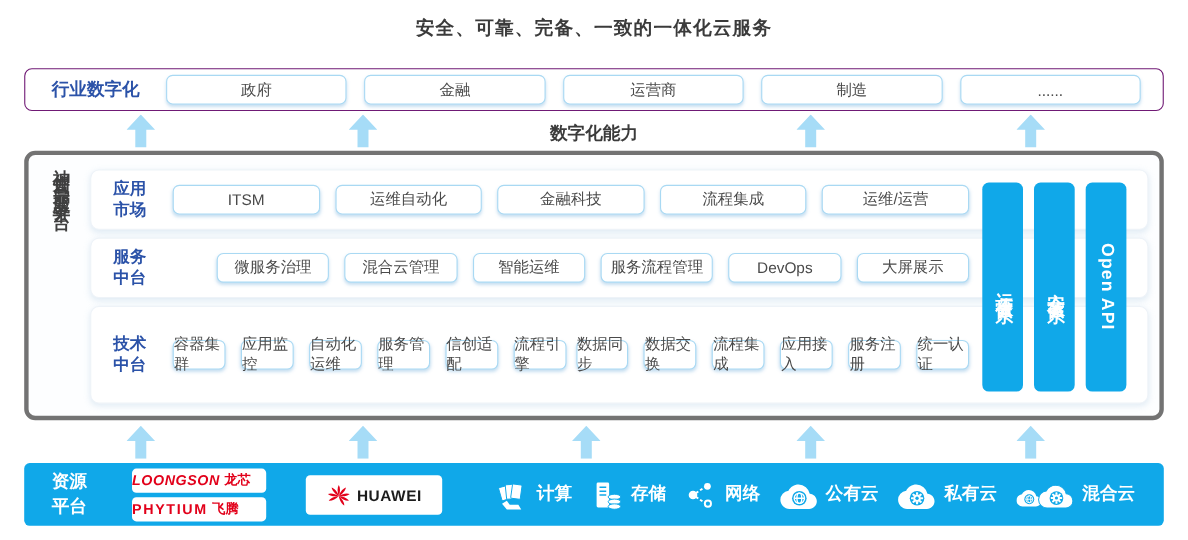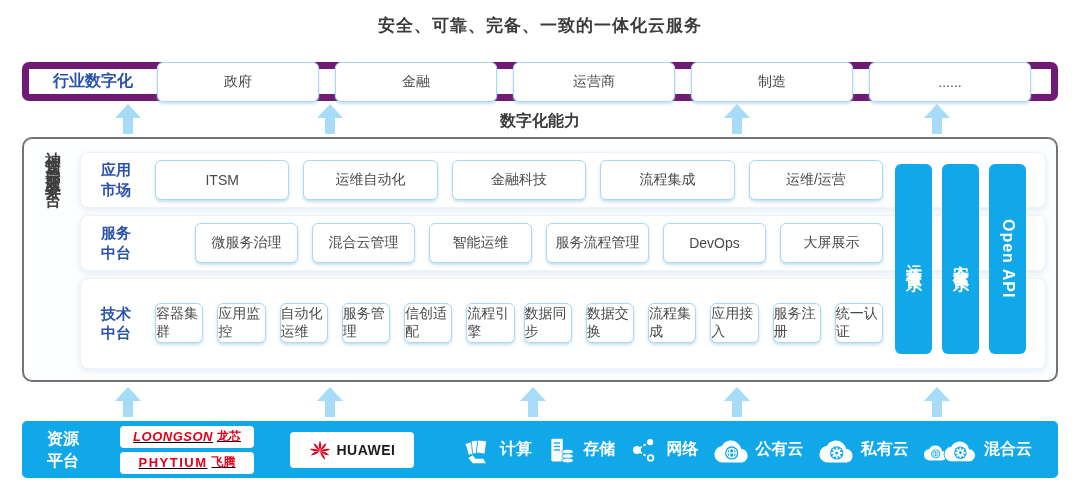--- a/index.html
+++ b/index.html
@@ -7,37 +7,37 @@
   .canvas {
     position:relative; width:1080px; height:491px; background:#ffffff;
     font-family:"Liberation Sans","DejaVu Sans",sans-serif; overflow:hidden;
   }
   
   .title { position:absolute; top:14px; left:0; width:100%; text-align:center;
     font-size:17px; font-weight:bold; color:#3b3b3b; letter-spacing:1px; }
 
   
   .industry-bar { position:absolute; left:22px; top:62px; width:1036px; height:39px;
-    background:#fff; border:7px solid #701a75; border-radius:7px;
+    background:#fff; border:1px solid #701a75; border-radius:7px;
     display:flex; align-items:center; padding:0 20px 0 24px; }
   .industry-label { color:#2b52a8; font-weight:bold; font-size:16px;
     white-space:nowrap; margin-right:24px; }
   .industry-items { flex:1; display:flex; gap:16px; }
-  .pill-box { flex:1; height:40px; background:#fff; border:1px solid #a9d9f3;
+  .pill-box { flex:1; height:27px; background:#fff; border:1px solid #a9d9f3;
     border-radius:6px; display:flex; align-items:center; justify-content:center;
     font-size:14px; color:#4a4a4a; box-shadow:0 2px 3px rgba(130,185,225,.45); }
 
   
   .arrow { position:absolute; width:26px; height:30px; }
   .capability-label { position:absolute; top:111px; left:0; width:100%;
     text-align:center; font-size:16px; font-weight:bold; color:#3b3b3b; }
 
   
   .platform { position:absolute; left:22px; top:137px; width:1036px; height:245px;
-    background:#fdfeff; border:2px solid #737373; border-radius:10px; }
+    background:#fdfeff; border:4px solid #737373; border-radius:10px; }
   .platform-name { position:absolute; left:18px; top:0; height:100%;
     display:flex; align-items:center; writing-mode:vertical-rl;
     font-size:16px; font-weight:bold; color:#3f3f3f; letter-spacing:5px; }
   .rows { position:absolute; left:56px; top:13px; right:10px; bottom:11px;
     display:flex; flex-direction:column; gap:7px; }
   .row-card { background:#fff; border:1px solid #eef3f8; border-radius:8px;
     box-shadow:0 2px 6px rgba(150,185,215,.28);
     display:flex; align-items:center; padding:0 162px 0 18px; }
   .row-card.r1 { height:57px; } .row-card.r2 { height:57px;gap:40px; } .row-card.r3 { height:93px; }
   .row-label { width:34px; color:#2b52a8; font-weight:bold; font-size:15px;
@@ -51,22 +51,22 @@
     writing-mode:vertical-rl; color:#fff; font-weight:bold; font-size:16px;
     letter-spacing:4px; }
 
   
   .resource-bar { position:absolute; left:22px; top:421px; width:1036px; height:57px;
     background:#10a8e9; border-radius:5px; display:flex; align-items:center;
     padding:0 20px 0 24px;gap:24px; }
   .resource-label { color:#fff; font-weight:bold; font-size:16px; width:34px;
     line-height:1.35; text-align:center; margin-right:16px; flex-shrink:0; }
   .vendor-col { display:flex; flex-direction:column; gap:4px; margin-right:12px; }
-  .vendor-chip { width:134px; height:22px; background:#fff; border-radius:4px;
-    display:flex; align-items:center; justify-content:center; gap:4px;text-decoration:underline; }
+  .vendor-chip { width:122px; height:22px; background:#fff; border-radius:4px;
+    display:flex; align-items:center; gap:4px; }
   .loongson-brand { color:#e2001a; font-weight:bold; font-style:italic; font-size:13px; letter-spacing:.5px; }
   .loongson-cn { color:#e2001a; font-weight:bold; font-size:12px; }
   .phytium-brand { color:#e2001a; font-weight:bold; font-size:13px; letter-spacing:1.5px; }
   .phytium-cn { color:#e2001a; font-weight:bold; font-size:12px; }
   .huawei-chip { width:124px; height:36px; background:#fff; border-radius:4px;
     display:flex; align-items:center; justify-content:center; gap:6px; margin-right:18px; }
   .huawei-text { color:#1c1c1c; font-weight:bold; font-size:14px; letter-spacing:.5px; }
   .resource-items { flex:1; display:flex; align-items:center;
     justify-content:space-between; padding:0 6px 0 8px; }
   .resource-item { display:flex; align-items:center; gap:8px;

